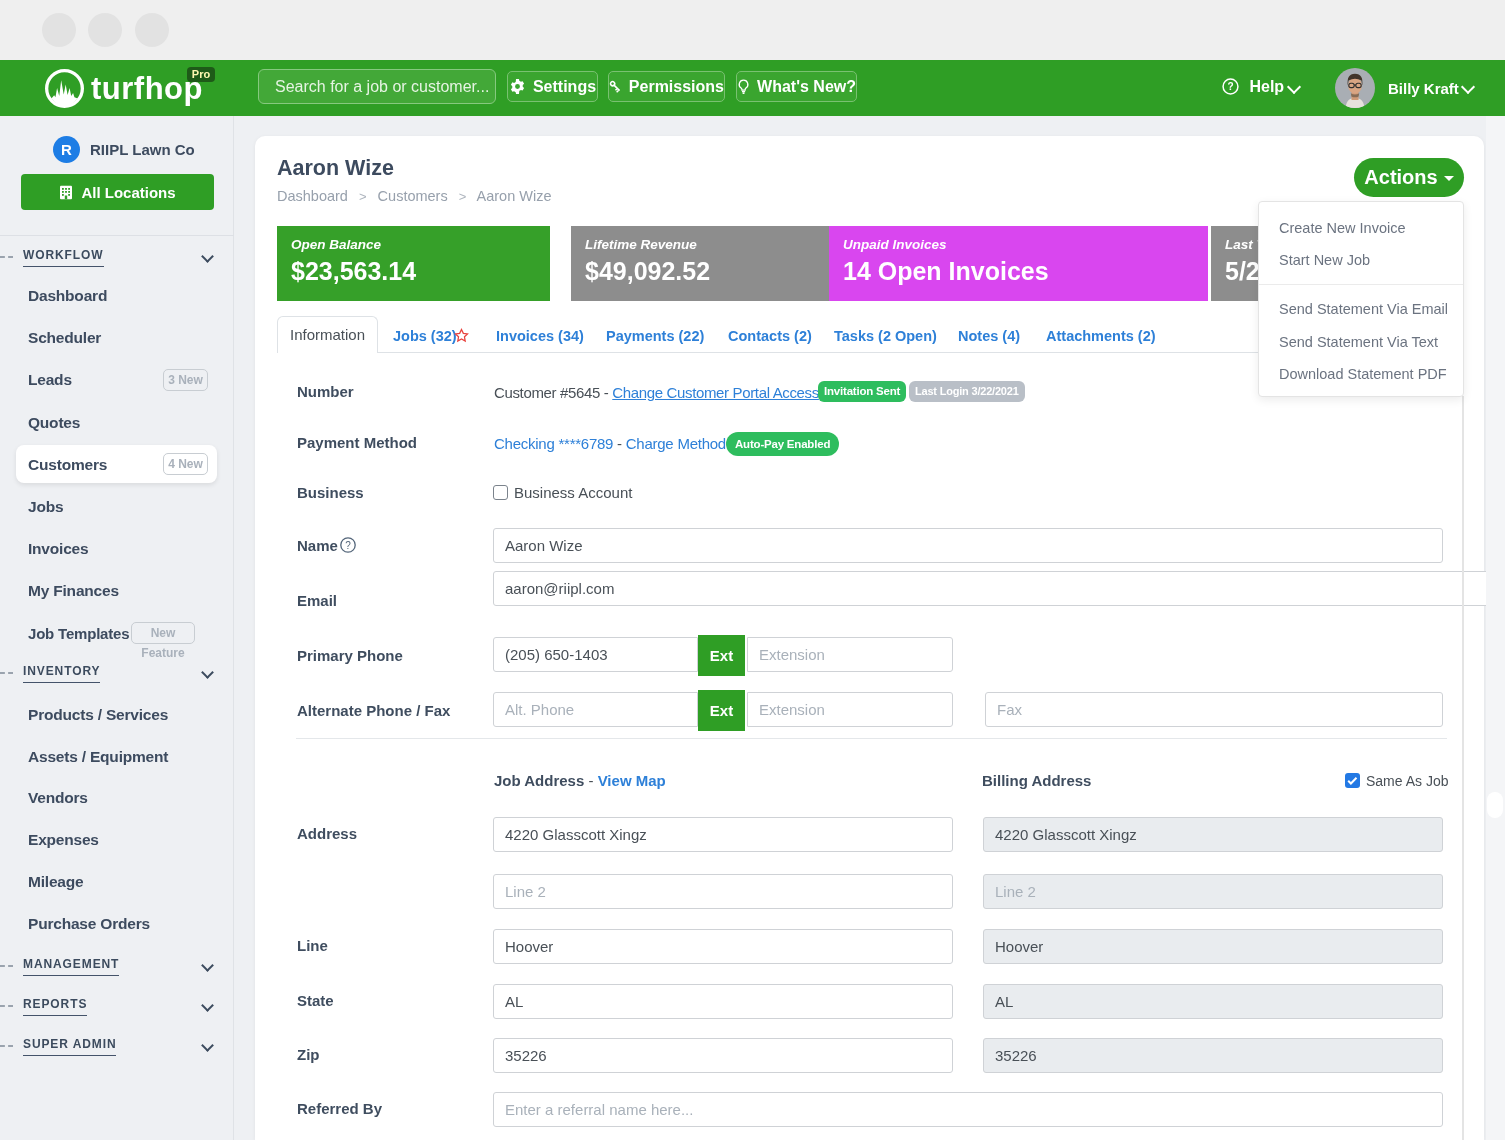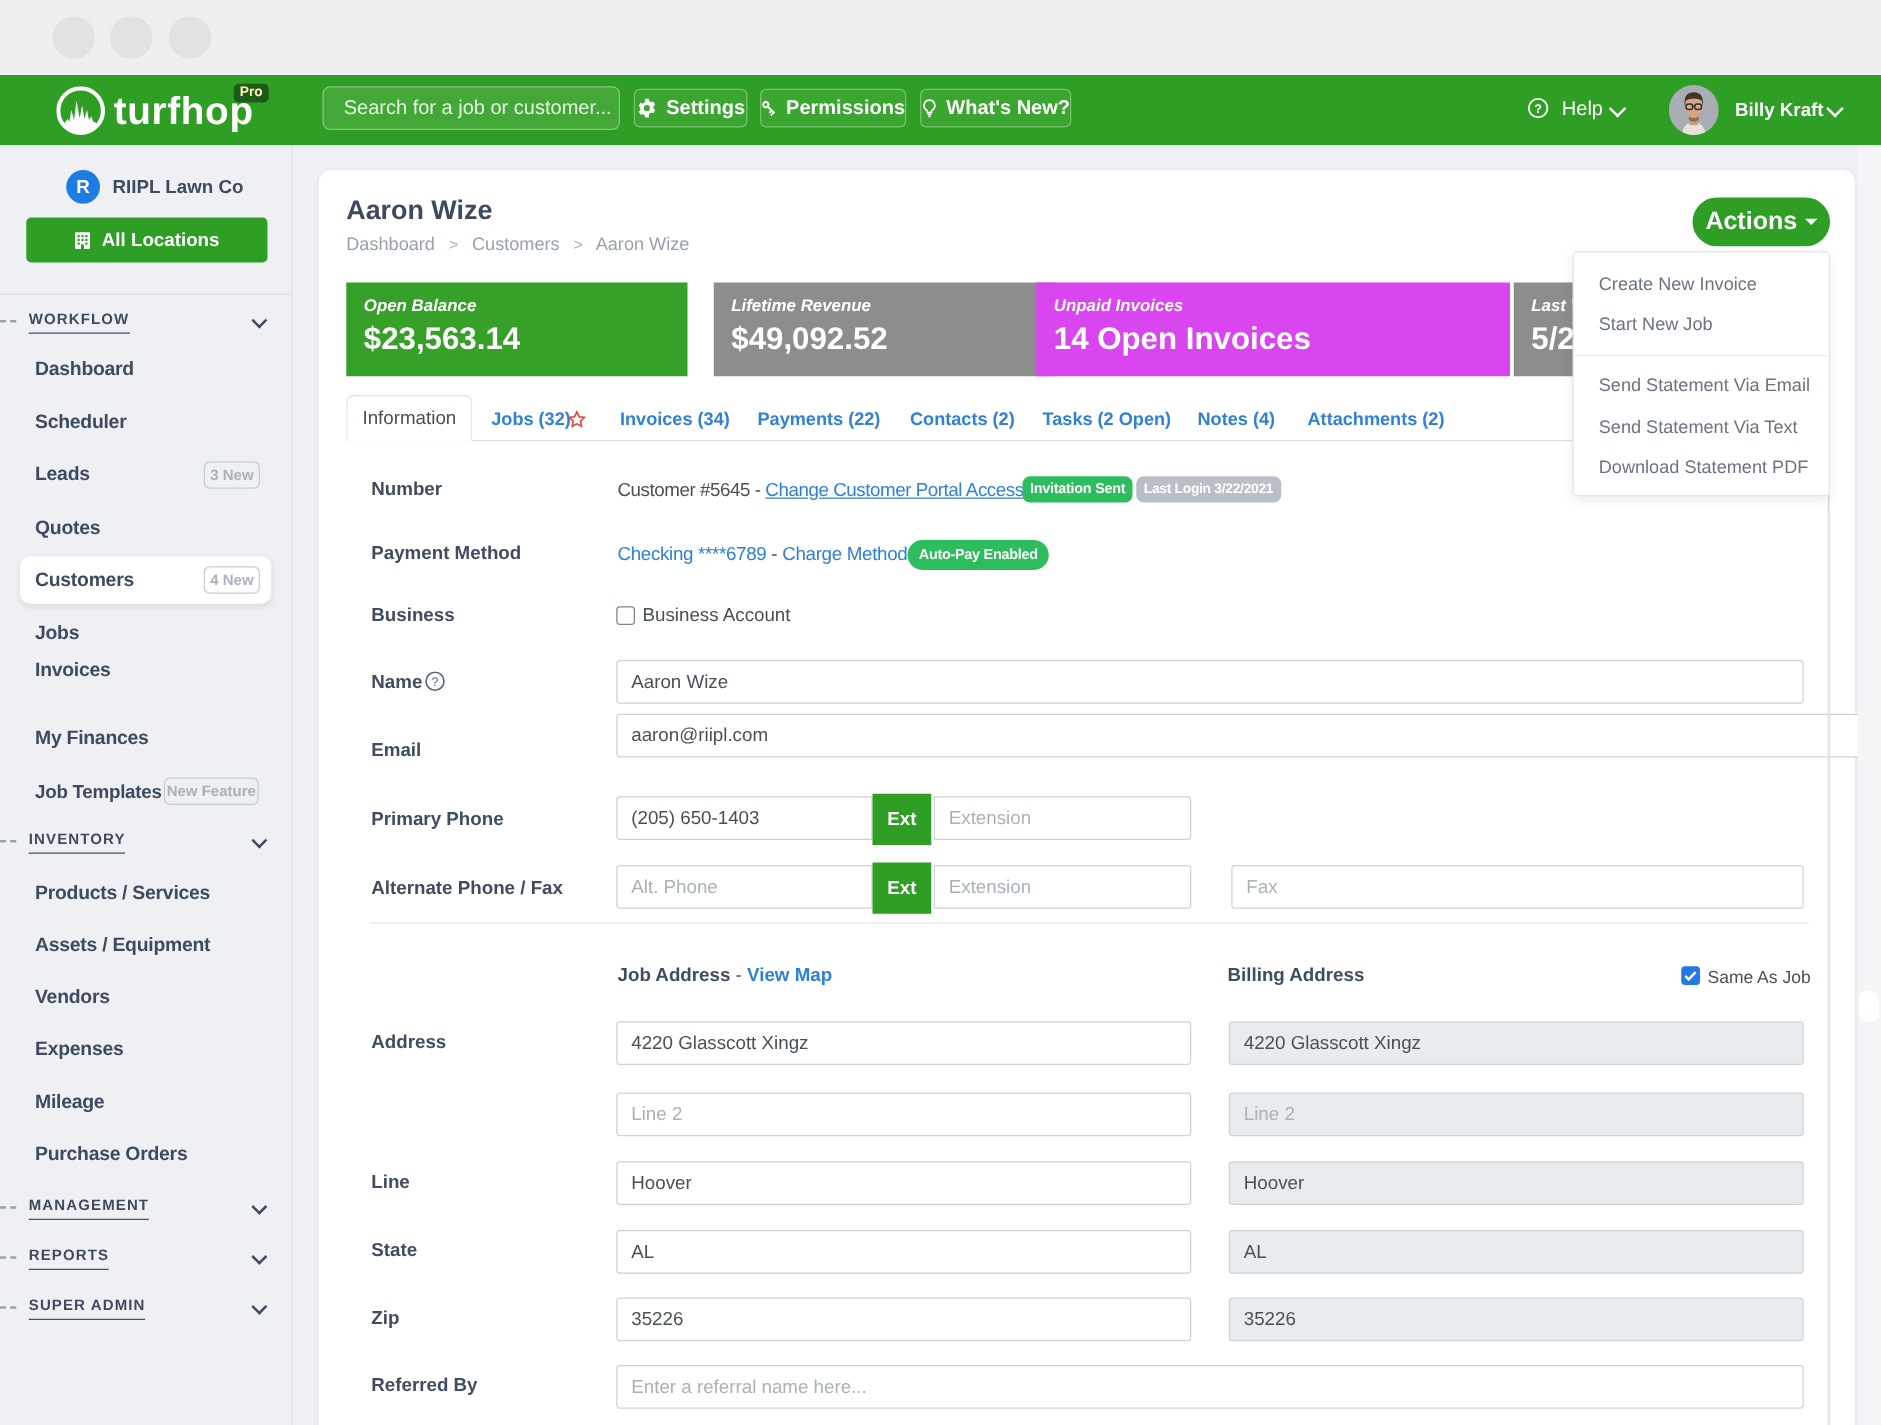--- a/index.html
+++ b/index.html
@@ -114,21 +114,21 @@
         <path stroke="#fff" stroke-width="1.4" d="M5.3 13.5h3.4M6 15.2h2"></path>
       </svg>
     <span>What's New?</span>
   </div>
 
   <div class="nav-right abs" style="left:1222px; top:18px; font-size:16px;">
     <svg width="17" height="17" viewBox="0 0 16 16" style="vertical-align:-3px;">
         <circle cx="8" cy="8" r="7" fill="none" stroke="#fff" stroke-width="1.4"></circle>
         <text x="8" y="11.4" font-size="9.5" font-weight="bold" fill="#fff" text-anchor="middle" font-family="Liberation Sans">?</text>
       </svg>
-    <span style="margin-left:6px;">Help</span>
+    <span style="margin-left:6px;font-weight:bold;">Help</span>
   </div>
   <div class="chev abs" style="left:1289px; top:22px;"></div>
 
   <svg class="abs" style="left:1335px; top:8px;" width="40" height="40" viewBox="0 0 40 40">
     <defs>
         <clipPath id="av">
           <circle cx="20" cy="20" r="20"></circle>
         </clipPath>
       </defs>
     <g clip-path="url(#av)">
@@ -175,24 +175,24 @@
 
 <div class="sitem" style="top:287px;">Dashboard</div>
 <div class="sitem" style="top:329px;">Scheduler</div>
 <div class="sitem" style="top:371px;">Leads</div>
 <div class="sbadge" style="top:369px;">3 New</div>
 <div class="sitem" style="top:414px;">Quotes</div>
 <div class="active-item"></div>
 <div class="sitem" style="top:456px;">Customers</div>
 <div class="sbadge" style="top:453px;">4 New</div>
 <div class="sitem" style="top:498px;">Jobs</div>
-<div class="sitem" style="top:528px;">Invoices</div>
+<div class="sitem" style="top:540px;">Invoices</div>
 <div class="sitem" style="top:582px;">My Finances</div>
 <div class="sitem" style="top:625px; font-size:15px;">Job Templates</div>
-<div class="sbadge" style="top:622px; left:131px; width:76px;">New Feature</div>
+<div class="sbadge" style="top:622px; left:131px; width:64px;">New Feature</div>
 
 <div class="sdash" style="top:672px;"></div>
 <div class="shead" style="top:664px;">INVENTORY</div>
 <div class="schev" style="top:668px;"></div>
 
 <div class="sitem" style="top:706px;">Products / Services</div>
 <div class="sitem" style="top:748px;">Assets / Equipment</div>
 <div class="sitem" style="top:789px;">Vendors</div>
 <div class="sitem" style="top:831px;">Expenses</div>
 <div class="sitem" style="top:873px;">Mileage</div>

